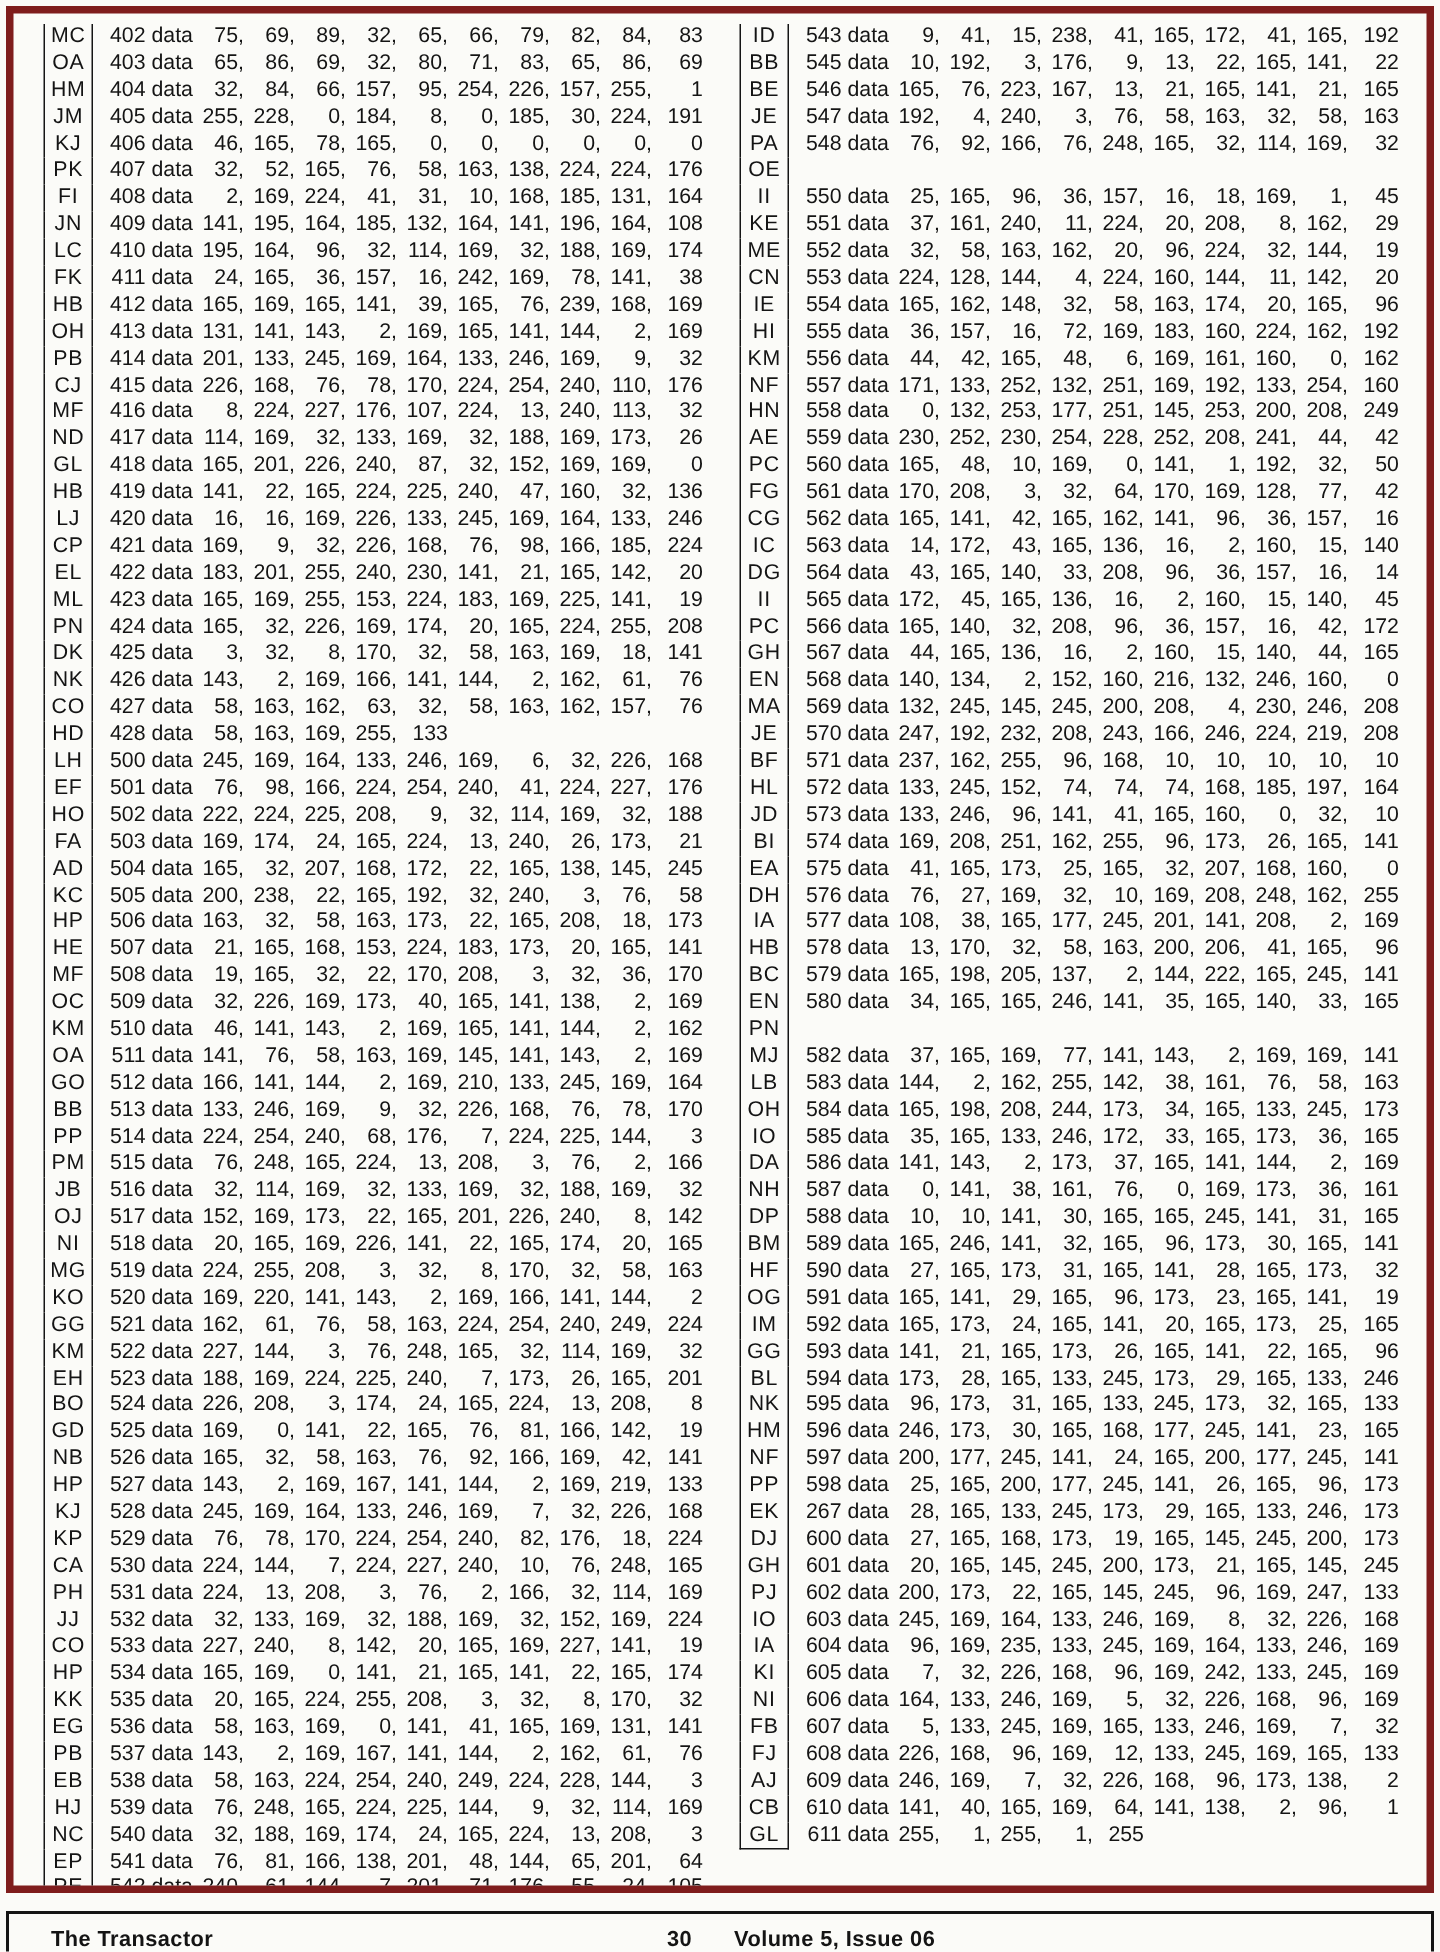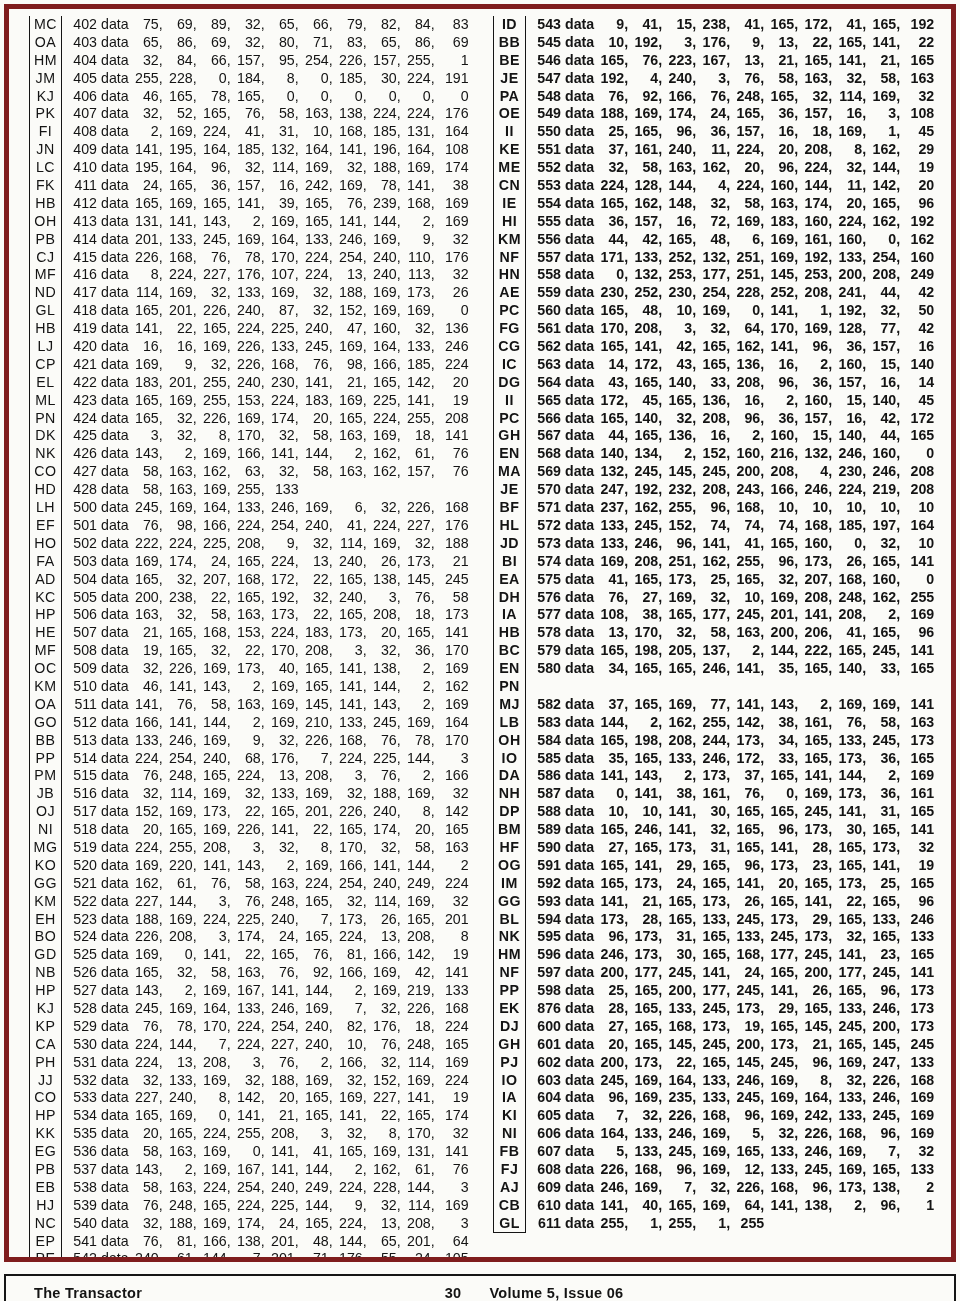--- a/index.html
+++ b/index.html
@@ -10,21 +10,21 @@
     -webkit-font-smoothing:antialiased;
   }
   .frame{
     position:absolute;left:4px;top:4px;right:4px;height:1258px;
     border:5px solid #7f1d1d;background:#fbfbf8;box-sizing:border-box;
     overflow:hidden;
   }
   .cols{display:flex;padding-top:7px;}
   .col{box-sizing:border-box;}
   .col-left{width:466px;padding-left:20px;}
-  .col-right{flex:1;padding-left:18px;font-weight:bold;}
+  .col-right{flex:1;padding-left:18px;}
   .row{
     display:flex;align-items:baseline;height:17.9px;
     font-size:14.2px;line-height:17.9px;white-space:nowrap;
   }
   .code{
     display:inline-block;width:33px;flex:0 0 33px;
     border-left:1.6px solid #151515;border-right:1.6px solid #151515;
     text-align:center;height:17.9px;box-sizing:border-box;
     letter-spacing:0.5px;
   }
@@ -347,21 +347,20 @@
         <div class="row">
           <span class="code">JE</span>
           <span class="body"><span class="ln">547</span><span class="kw">data</span><span class="slot">192,</span><span class="slot">4,</span><span class="slot">240,</span><span class="slot">3,</span><span class="slot">76,</span><span class="slot">58,</span><span class="slot">163,</span><span class="slot">32,</span><span class="slot">58,</span><span class="slot">163</span></span>
         </div>
         <div class="row">
           <span class="code">PA</span>
           <span class="body"><span class="ln">548</span><span class="kw">data</span><span class="slot">76,</span><span class="slot">92,</span><span class="slot">166,</span><span class="slot">76,</span><span class="slot">248,</span><span class="slot">165,</span><span class="slot">32,</span><span class="slot">114,</span><span class="slot">169,</span><span class="slot">32</span></span>
         </div>
         <div class="row">
           <span class="code">OE</span>
-          <span class="body"><span class="ln">549</span><span class="kw">data</span><span class="slot">188,</span><span class="slot">169,</span><span class="slot">174,</span><span class="slot">24,</span><span class="slot">165,</span><span class="slot">36,</span><span class="slot">157,</span><span class="slot">16,</span><span class="slot">3,</span><span class="slot">108</span></span>
         </div>
         <div class="row">
           <span class="code">II</span>
           <span class="body"><span class="ln">550</span><span class="kw">data</span><span class="slot">25,</span><span class="slot">165,</span><span class="slot">96,</span><span class="slot">36,</span><span class="slot">157,</span><span class="slot">16,</span><span class="slot">18,</span><span class="slot">169,</span><span class="slot">1,</span><span class="slot">45</span></span>
         </div>
         <div class="row">
           <span class="code">KE</span>
           <span class="body"><span class="ln">551</span><span class="kw">data</span><span class="slot">37,</span><span class="slot">161,</span><span class="slot">240,</span><span class="slot">11,</span><span class="slot">224,</span><span class="slot">20,</span><span class="slot">208,</span><span class="slot">8,</span><span class="slot">162,</span><span class="slot">29</span></span>
         </div>
         <div class="row">
@@ -546,21 +545,21 @@
         <div class="row">
           <span class="code">NF</span>
           <span class="body"><span class="ln">597</span><span class="kw">data</span><span class="slot">200,</span><span class="slot">177,</span><span class="slot">245,</span><span class="slot">141,</span><span class="slot">24,</span><span class="slot">165,</span><span class="slot">200,</span><span class="slot">177,</span><span class="slot">245,</span><span class="slot">141</span></span>
         </div>
         <div class="row">
           <span class="code">PP</span>
           <span class="body"><span class="ln">598</span><span class="kw">data</span><span class="slot">25,</span><span class="slot">165,</span><span class="slot">200,</span><span class="slot">177,</span><span class="slot">245,</span><span class="slot">141,</span><span class="slot">26,</span><span class="slot">165,</span><span class="slot">96,</span><span class="slot">173</span></span>
         </div>
         <div class="row">
           <span class="code">EK</span>
-          <span class="body"><span class="ln">876</span><span class="kw">data</span><span class="slot">28,</span><span class="slot">165,</span><span class="slot">133,</span><span class="slot">245,</span><span class="slot">173,</span><span class="slot">29,</span><span class="slot">165,</span><span class="slot">133,</span><span class="slot">246,</span><span class="slot">173</span></span>
+          <span class="body"><span class="ln">267</span><span class="kw">data</span><span class="slot">28,</span><span class="slot">165,</span><span class="slot">133,</span><span class="slot">245,</span><span class="slot">173,</span><span class="slot">29,</span><span class="slot">165,</span><span class="slot">133,</span><span class="slot">246,</span><span class="slot">173</span></span>
         </div>
         <div class="row">
           <span class="code">DJ</span>
           <span class="body"><span class="ln">600</span><span class="kw">data</span><span class="slot">27,</span><span class="slot">165,</span><span class="slot">168,</span><span class="slot">173,</span><span class="slot">19,</span><span class="slot">165,</span><span class="slot">145,</span><span class="slot">245,</span><span class="slot">200,</span><span class="slot">173</span></span>
         </div>
         <div class="row">
           <span class="code">GH</span>
           <span class="body"><span class="ln">601</span><span class="kw">data</span><span class="slot">20,</span><span class="slot">165,</span><span class="slot">145,</span><span class="slot">245,</span><span class="slot">200,</span><span class="slot">173,</span><span class="slot">21,</span><span class="slot">165,</span><span class="slot">145,</span><span class="slot">245</span></span>
         </div>
         <div class="row">

